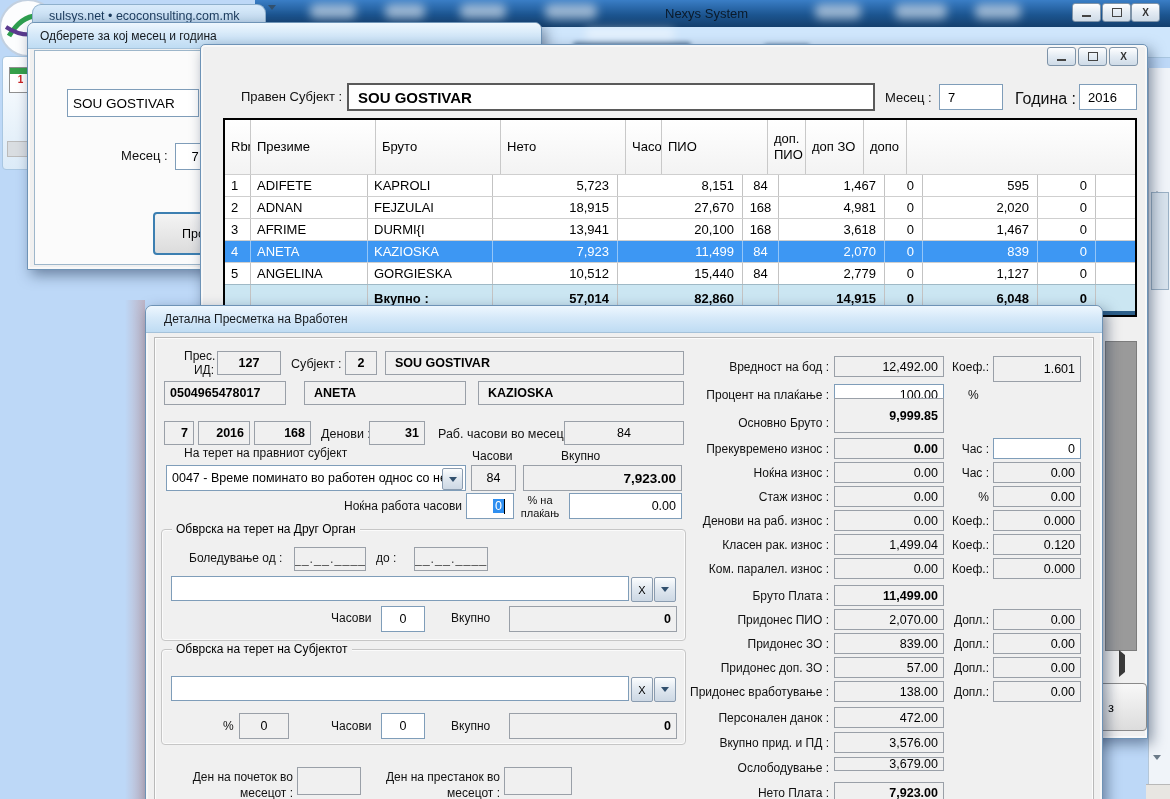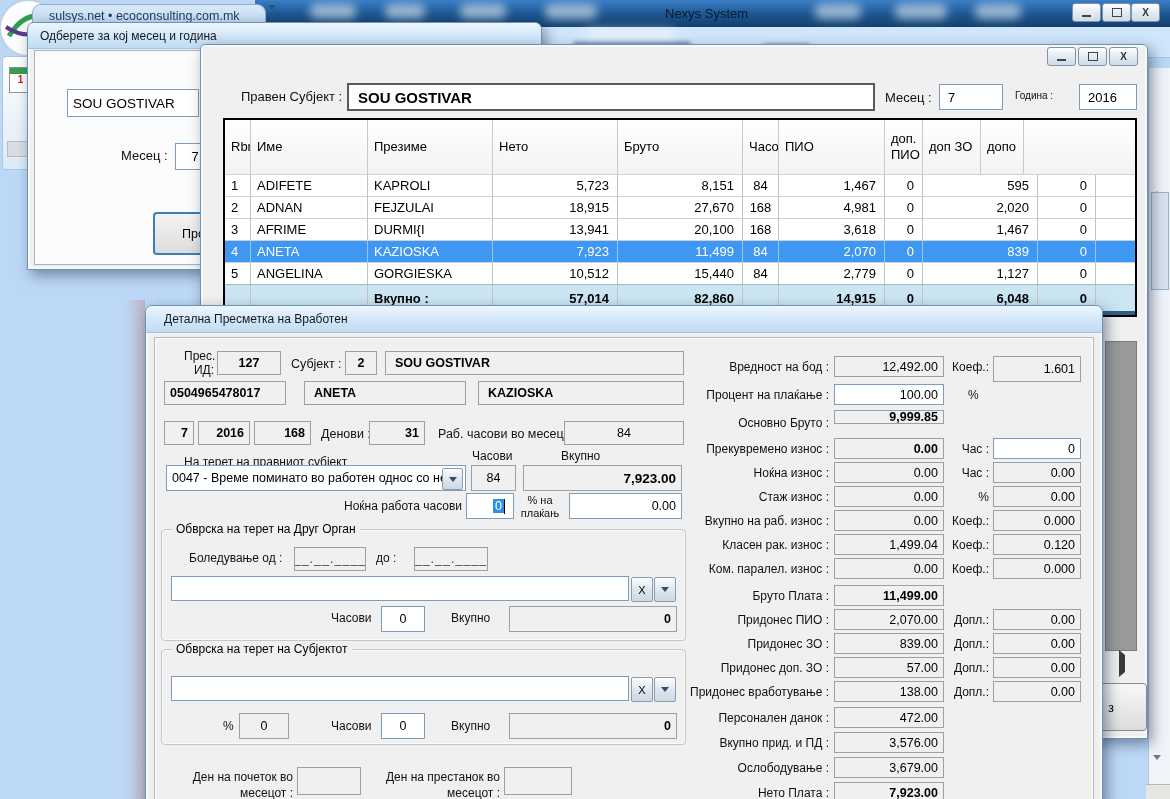--- a/index.html
+++ b/index.html
@@ -143,32 +143,31 @@
       </div>
 
     <div class="lbl" style="left:40px;top:44px;font-size:13px;">Правен Субјект :</div>
     <div class="fld white b" style="left:146px;top:38px;width:528px;height:28px;border:2px solid #5a5a5a;font-size:15px;padding-left:9px;">
       <span>SOU GOSTIVAR</span>
     </div>
     <div class="lbl" style="left:684px;top:45px;font-size:13px;">Месец :</div>
     <div class="fld white" style="left:738px;top:39px;width:64px;height:26px;font-size:13px;padding-left:8px;">
       <span>7</span>
     </div>
-    <div class="lbl" style="left:814px;top:45px;font-size:10px;">Година :</div>
+    <div class="lbl" style="left:814px;top:45px;font-size:16px;">Година :</div>
     <div class="fld white" style="left:878px;top:39px;width:58px;height:26px;font-size:13px;padding-left:8px;">
       <span>2016</span>
     </div>
 
     <div id="grid">
         <div class="g-head">
           <div class="g-hcell" style="width: 26px; flex: 0 0 26px;">Rbr</div>
-          <div class="g-hcell" style="width: 117px; flex: 0 0 117px;">Име</div>
           <div class="g-hcell" style="width: 125px; flex: 0 0 125px;">Презиме</div>
+          <div class="g-hcell" style="width: 125px; flex: 0 0 125px;">Бруто</div>
           <div class="g-hcell" style="width: 125px; flex: 0 0 125px;">Нето</div>
-          <div class="g-hcell" style="width: 125px; flex: 0 0 125px;">Бруто</div>
           <div class="g-hcell" style="width: 36px; flex: 0 0 36px;">Часови</div>
           <div class="g-hcell" style="width: 106px; flex: 0 0 106px;">ПИО</div>
           <div class="g-hcell" style="width: 38px; flex: 0 0 38px;">доп.
 ПИО</div>
           <div class="g-hcell" style="width: 58px; flex: 0 0 58px;">доп ЗО</div>
           <div class="g-hcell" style="width: 43px; flex: 0 0 43px;">допо</div>
         </div>
         <div class="g-row">
           <div class="g-cell al-l" style="width: 26px; flex: 0 0 26px;">1</div>
           <div class="g-cell al-l" style="width: 117px; flex: 0 0 117px;">ADIFETE</div>
@@ -299,21 +298,21 @@
       </div>
     <div class="lbl" style="left:175px;top:121px;font-size:12.5px;">Денови :</div>
     <div class="fld r b" style="left:223px;top:115px;width:56px;height:24px;">
         <span>31</span>
       </div>
     <div class="lbl" style="left:292px;top:121px;font-size:12.5px;">Раб. часови во месецот :</div>
     <div class="fld c" style="left:418px;top:115px;width:120px;height:24px;">
         <span>84</span>
       </div>
 
-    <div class="lbl" style="left:38px;top:149px;">На терет на правниот субјект</div>
+    <div class="lbl" style="left:38px;top:140px;">На терет на правниот субјект</div>
     <div class="lbl" style="left:326px;top:143px;">Часови</div>
     <div class="lbl" style="left:415px;top:143px;">Вкупно</div>
     <div class="fld white" style="left:20px;top:159px;width:300px;height:26px;padding-right:24px;">
       <span>0047 - Време поминато во работен однос со неп</span>
       <span class="combo-btn" style="right:2px;top:2px;height:20px;width:19px;">
           <span class="tri-down"></span>
         </span>
     </div>
     <div class="fld c" style="left:325px;top:159px;width:45px;height:26px;">
         <span>84</span>
@@ -402,34 +401,34 @@
 
     <div id="right-rows" class="abs" style="left:0;top:0;width:956px;height:500px;">
         <div class="rlbl" style="right: 273px; top: 54px;">Вредност на бод :</div>
         <div class="fld r" style="left: 688px; top: 50px; width: 110px; height: 21px;">12,492.00</div>
         <div class="rlbl" style="right: 113px; top: 54px;">Коеф.:</div>
         <div class="fld r" style="left: 847px; top: 50px; width: 88px; height: 26px;">1.601</div>
         <div class="rlbl" style="right: 273px; top: 82px;">Процент на плаќање :</div>
         <div class="fld r white" style="left: 688px; top: 78px; width: 110px; height: 21px;">100.00</div>
         <div class="rlbl" style="left: 822px; top: 82px;">%</div>
         <div class="rlbl" style="right: 273px; top: 110px;">Основно Бруто :</div>
-        <div class="fld r b" style="left: 688px; top: 104px; width: 110px; height: 14px;">9,999.85</div>
+        <div class="fld r b" style="left: 688px; top: 92px; width: 110px; height: 35px;">9,999.85</div>
         <div class="rlbl" style="right: 273px; top: 136px;">Прекувремено износ :</div>
         <div class="fld r b" style="left: 688px; top: 132px; width: 110px; height: 21px;">0.00</div>
         <div class="rlbl" style="right: 113px; top: 136px;">Час :</div>
         <div class="fld r white" style="left: 847px; top: 132px; width: 88px; height: 21px;">0</div>
         <div class="rlbl" style="right: 273px; top: 160px;">Ноќна износ :</div>
         <div class="fld r" style="left: 688px; top: 156px; width: 110px; height: 21px;">0.00</div>
         <div class="rlbl" style="right: 113px; top: 160px;">Час :</div>
         <div class="fld r" style="left: 847px; top: 156px; width: 88px; height: 21px;">0.00</div>
         <div class="rlbl" style="right: 273px; top: 184px;">Стаж износ :</div>
         <div class="fld r" style="left: 688px; top: 180px; width: 110px; height: 21px;">0.00</div>
         <div class="rlbl" style="right: 113px; top: 184px;">%</div>
         <div class="fld r" style="left: 847px; top: 180px; width: 88px; height: 21px;">0.00</div>
-        <div class="rlbl" style="right: 273px; top: 208px;">Вкупно на раб. износ :</div>
+        <div class="rlbl" style="right: 273px; top: 208px;">Денови на раб. износ :</div>
         <div class="fld r" style="left: 688px; top: 204px; width: 110px; height: 21px;">0.00</div>
         <div class="rlbl" style="right: 113px; top: 208px;">Коеф.:</div>
         <div class="fld r" style="left: 847px; top: 204px; width: 88px; height: 21px;">0.000</div>
         <div class="rlbl" style="right: 273px; top: 232px;">Класен рак. износ :</div>
         <div class="fld r" style="left: 688px; top: 228px; width: 110px; height: 21px;">1,499.04</div>
         <div class="rlbl" style="right: 113px; top: 232px;">Коеф.:</div>
         <div class="fld r" style="left: 847px; top: 228px; width: 88px; height: 21px;">0.120</div>
         <div class="rlbl" style="right: 273px; top: 256px;">Ком. паралел. износ :</div>
         <div class="fld r" style="left: 688px; top: 252px; width: 110px; height: 21px;">0.00</div>
         <div class="rlbl" style="right: 113px; top: 256px;">Коеф.:</div>
@@ -450,19 +449,19 @@
         <div class="fld r" style="left: 847px; top: 351px; width: 88px; height: 21px;">0.00</div>
         <div class="rlbl" style="right: 273px; top: 379px;">Придонес вработување :</div>
         <div class="fld r" style="left: 688px; top: 375px; width: 110px; height: 21px;">138.00</div>
         <div class="rlbl" style="right: 113px; top: 379px;">Допл.:</div>
         <div class="fld r" style="left: 847px; top: 375px; width: 88px; height: 21px;">0.00</div>
         <div class="rlbl" style="right: 273px; top: 405px;">Персонален данок :</div>
         <div class="fld r" style="left: 688px; top: 401px; width: 110px; height: 21px;">472.00</div>
         <div class="rlbl" style="right: 273px; top: 430px;">Вкупно прид. и ПД :</div>
         <div class="fld r" style="left: 688px; top: 426px; width: 110px; height: 21px;">3,576.00</div>
         <div class="rlbl" style="right: 273px; top: 455px;">Ослободување :</div>
-        <div class="fld r" style="left: 688px; top: 451px; width: 110px; height: 21px;">3,679.00</div>
+        <div class="fld r" style="left: 688px; top: 451px; width: 110px; height: 14px;">3,679.00</div>
         <div class="rlbl" style="right: 273px; top: 480px;">Нето Плата :</div>
         <div class="fld r b" style="left: 688px; top: 476px; width: 110px; height: 21px;">7,923.00</div>
       </div>
   </div>
 
 </div>
 
 </body></html>

